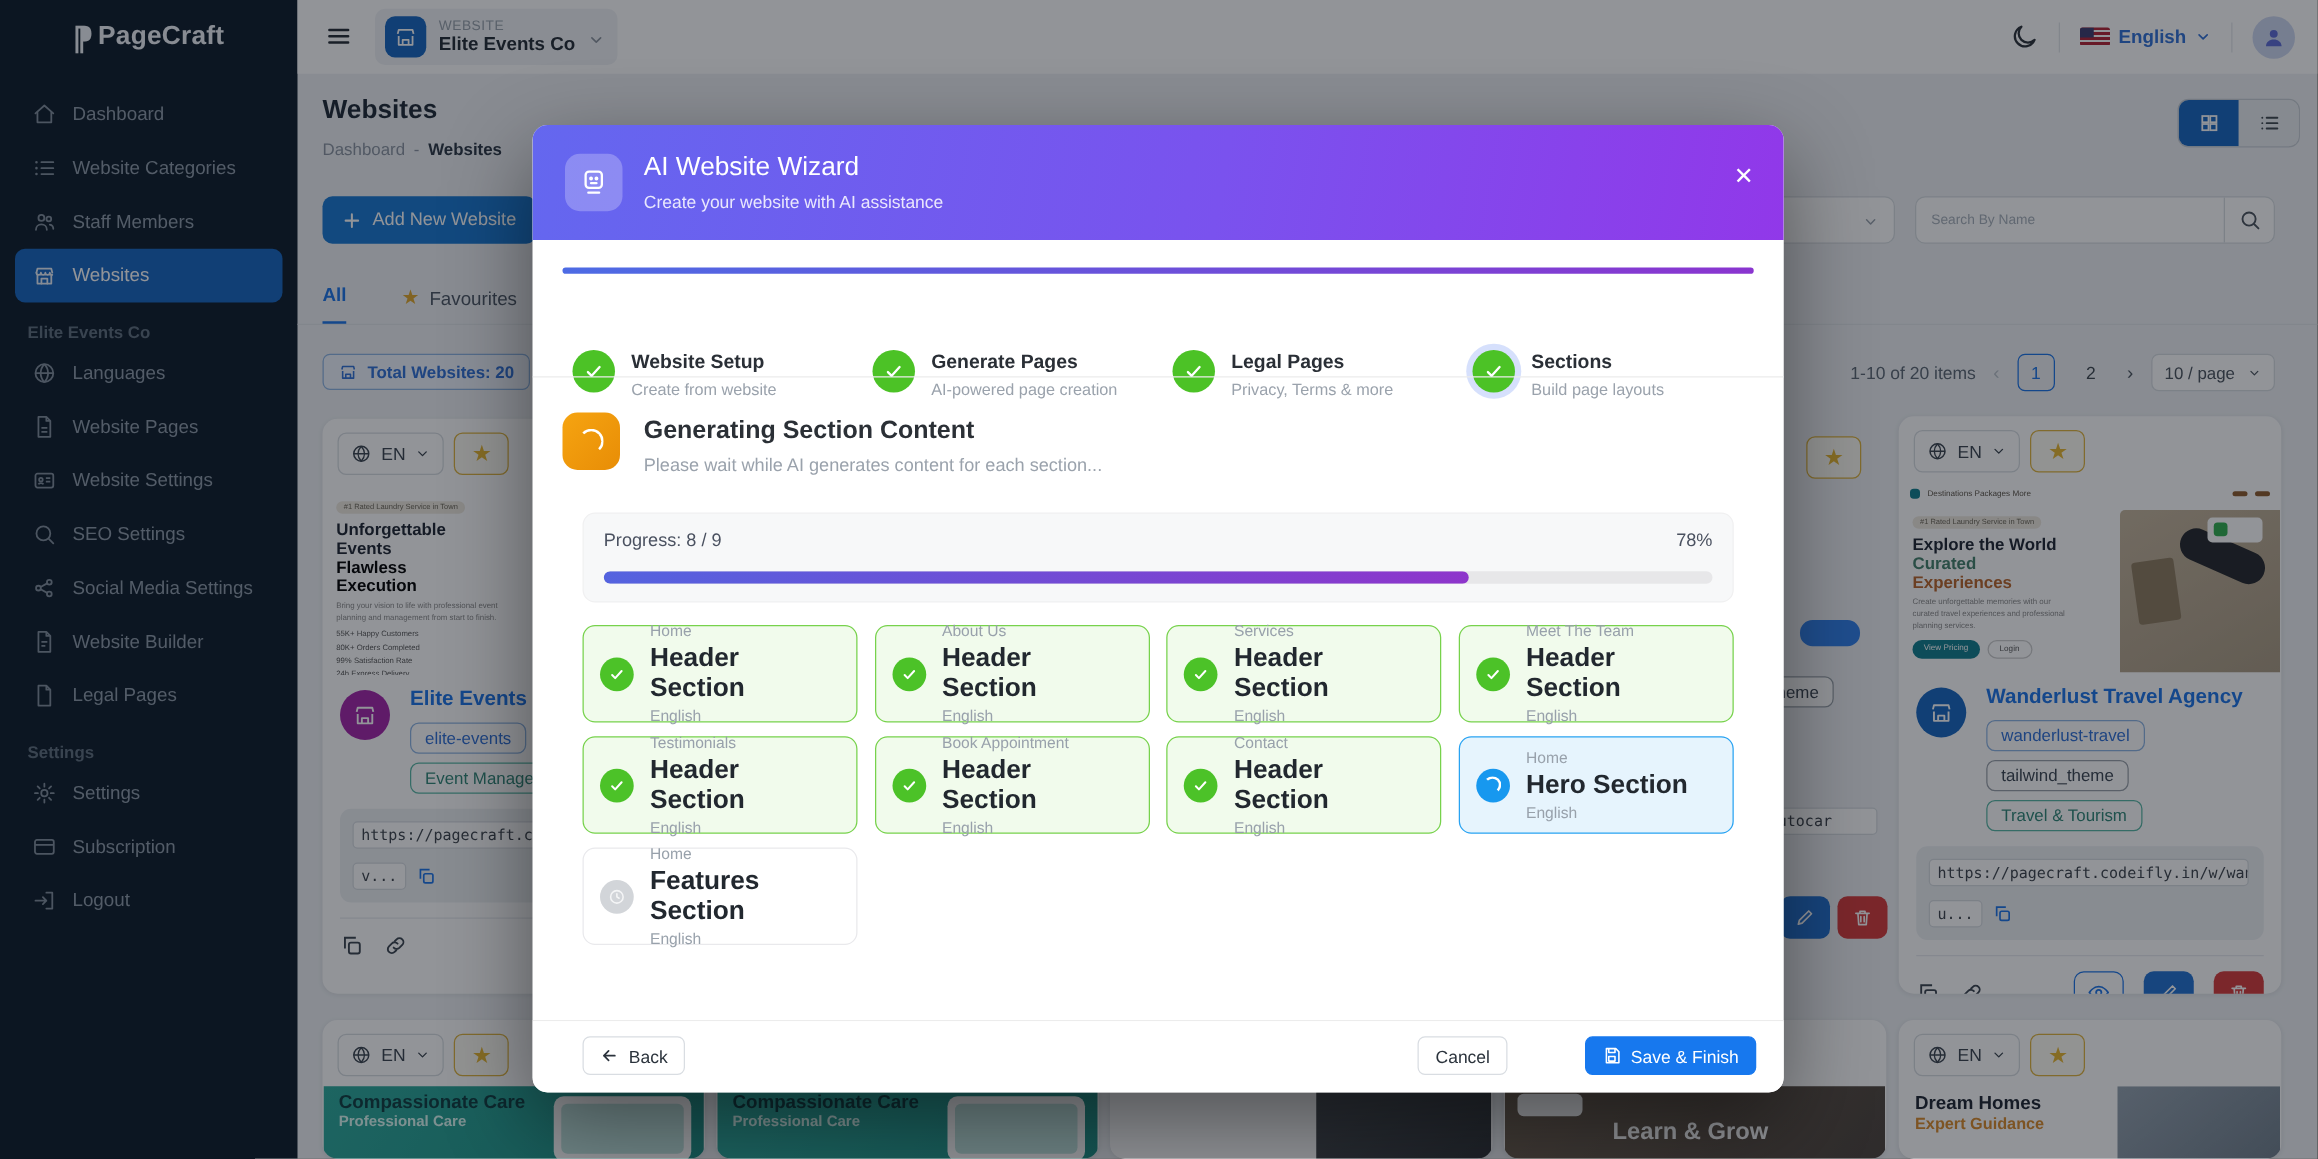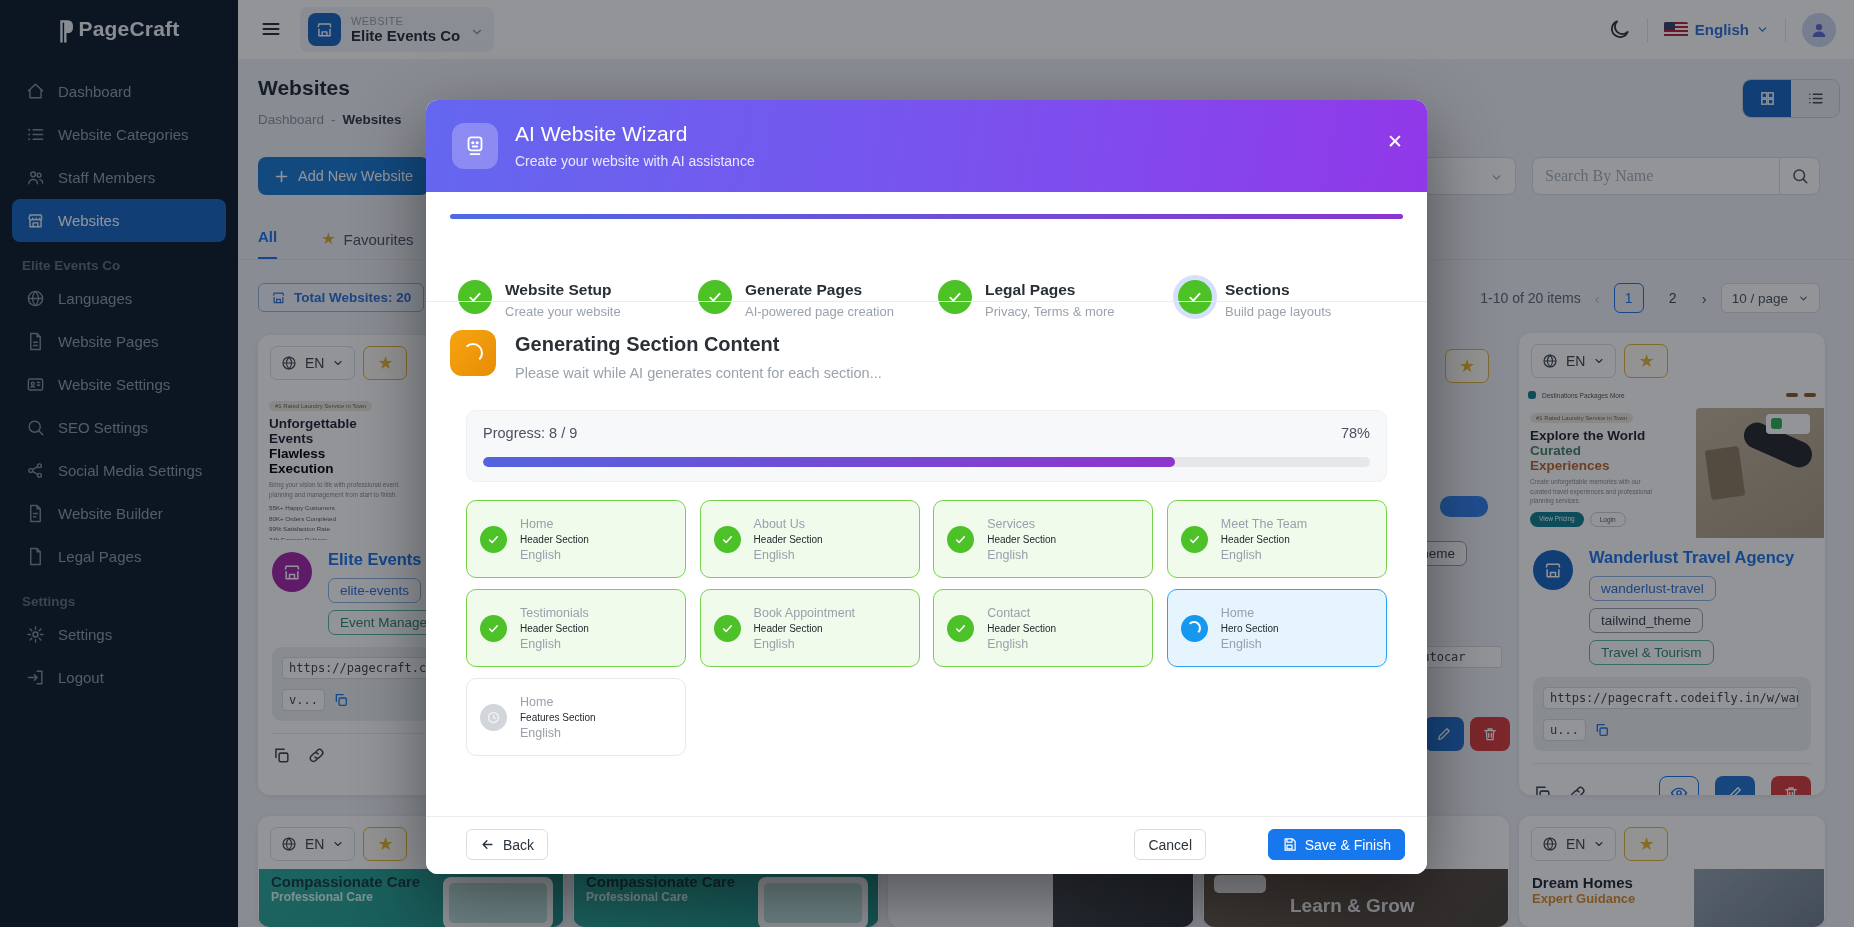--- a/index.html
+++ b/index.html
@@ -38,21 +38,21 @@
   .breadcrumb{position:absolute;left:258px;top:112px;font-size:13.5px;color:#8a93a0;z-index:1;display:flex;gap:7px;}
   .breadcrumb .cur{color:#2b3644;font-weight:bold;}
   .view-toggle{position:absolute;left:1742px;top:79px;display:flex;border:1px solid #c8ced5;border-radius:9px;overflow:hidden;z-index:1;}
   .vt-btn{width:48px;height:37px;display:flex;align-items:center;justify-content:center;background:#e9edf1;color:#3c454e;cursor:pointer;}
   .vt-btn.active{background:#1464c0;color:#fff;}
 
   .add-btn{position:absolute;left:258px;top:157px;height:38px;padding:0 16px;background:#1677d2;border-radius:8px;color:#fff;font-size:14.5px;display:flex;align-items:center;gap:9px;z-index:1;cursor:pointer;border:none;}
   .select-stub{position:absolute;left:1330px;top:157px;width:186px;height:38px;background:#fff;border:1px solid #d7dce1;border-radius:8px;z-index:1;cursor:pointer;}
   .select-stub .chev{position:absolute;right:12px;top:13px;color:#98a1ab;}
   .search-box{position:absolute;left:1532px;top:157px;width:288px;height:38px;background:#fff;border:1px solid #d7dce1;border-radius:8px;display:flex;z-index:1;}
-  .search-box input{flex:1;border:none;outline:none;background:transparent;padding:0 12px;font-size:16px;color:#be185d;font-family:Liberation Serif, serif;}
+  .search-box input{flex:1;border:none;outline:none;background:transparent;padding:0 12px;font-size:11px;color:#be185d;font-family:Liberation Sans, sans-serif;}
   .search-box input::placeholder{color:#a7b0ba;}
   .search-btn{width:40px;border-left:1px solid #d7dce1;display:flex;align-items:center;justify-content:center;color:#49525c;cursor:pointer;}
 
   .tabs{position:absolute;left:258px;top:228px;display:flex;gap:44px;z-index:1;}
   .tab{font-size:15px;color:#4b5563;display:flex;align-items:flex-end;gap:8px;padding-bottom:12px;cursor:pointer;}
   .tab.active{color:#1a73e8;font-weight:bold;border-bottom:3px solid #1a73e8;}
   .tab .star{color:#e0a72b;font-size:16px;}
   .tabs-divider{position:absolute;left:238px;top:259px;width:1616px;height:1px;background:#e2e6ea;z-index:1;}
 
   .total-chip{position:absolute;left:258px;top:283px;height:29px;border:1px solid #8db4e4;background:#eef5fd;border-radius:6px;display:flex;align-items:center;gap:8px;padding:0 12px;color:#2f6fd6;font-size:13.5px;font-weight:bold;z-index:1;cursor:pointer;}
@@ -131,21 +131,21 @@
   .prog-fill{height:100%;border-radius:6px;background:linear-gradient(90deg,#5463df,#8e35cb);}
   .sec-grid{position:absolute;left:40px;top:400px;width:921px;display:grid;grid-template-columns:repeat(4,220px);gap:11px 13.6px;}
   .sec-card{height:78px;border-radius:10px;display:flex;align-items:center;gap:13px;padding:0 13px;border:1.5px solid #e9e9ec;background:#fff;}
   .sec-card.done{background:#f1fbec;border-color:#77d24c;}
   .sec-card.active{background:#e6f4fd;border-color:#29a3f2;}
   .sec-circle{width:27px;height:27px;border-radius:50%;display:flex;align-items:center;justify-content:center;color:#fff;flex:0 0 auto;}
   .sec-card.done .sec-circle{background:#4cc228;}
   .sec-card.active .sec-circle{background:#1798ef;}
   .sec-card.pending .sec-circle{background:#d2d5d9;color:#f4f5f6;}
   .sec-page{font-size:12.5px;color:#98a1ab;}
-  .sec-name{font-size:10px;color:#22282f;font-weight:normal;margin:3px 0;}
+  .sec-name{font-size:21px;color:#22282f;font-weight:bold;margin:3px 0;}
   .sec-lang{font-size:12.5px;color:#98a1ab;}
   .m-div2{position:absolute;left:0;top:716px;width:100%;height:1px;background:#ececec;}
   .m-footer{position:absolute;left:0;top:717px;width:100%;height:57px;background:#fff;}
   .btn{height:31px;border-radius:6px;border:1px solid #d9dde2;background:#fff;color:#2b333c;font-size:14px;display:flex;align-items:center;gap:8px;padding:0 13px;cursor:pointer;font-family:"Liberation Sans",sans-serif;}
   .btn.primary{background:#1778ee;border-color:#1778ee;color:#fff;}
   .back-btn{position:absolute;left:40px;top:12px;}
   .cancel-btn{position:absolute;right:221px;top:12px;}
   .save-btn{position:absolute;right:22px;top:12px;}
 </style>
 </head>
@@ -248,20 +248,27 @@
         <span>Legal Pages</span>
       </div>
 
       <div class="nav-label">Settings</div>
       <div class="nav-item">
         <svg class="ic" width="19" height="19" viewBox="0 0 24 24" fill="none" stroke="currentColor" stroke-width="1.8" stroke-linecap="round">
             <circle cx="12" cy="12" r="3.2"></circle>
             <path d="M12 2.5v3M12 18.5v3M2.5 12h3M18.5 12h3M5.2 5.2l2.1 2.1M16.7 16.7l2.1 2.1M18.8 5.2l-2.1 2.1M7.3 16.7l-2.1 2.1"></path>
           </svg>
         <span>Settings</span>
+      </div>
+      <div class="nav-item">
+        <svg class="ic" width="19" height="19" viewBox="0 0 24 24" fill="none" stroke="currentColor" stroke-width="1.8">
+            <rect x="2.5" y="5" width="19" height="14" rx="2"></rect>
+            <path d="M2.5 10h19"></path>
+          </svg>
+        <span>Subscription</span>
       </div>
       <div class="nav-item">
         <svg class="ic" width="19" height="19" viewBox="0 0 24 24" fill="none" stroke="currentColor" stroke-width="1.8" stroke-linecap="round" stroke-linejoin="round">
             <path d="M14 4h6v16h-6"></path>
             <path d="M3 12h11M10.5 8.5L14 12l-3.5 3.5"></path>
           </svg>
         <span>Logout</span>
       </div>
     </div>
   </div>
@@ -699,21 +706,21 @@
     <div class="wiz-line"></div>
 
     <div class="step" style="left:32px;">
       <span class="step-circle">
         <svg class="ic" width="16" height="16" viewBox="0 0 24 24" fill="none" stroke="currentColor" stroke-width="2.8" stroke-linecap="round" stroke-linejoin="round">
             <path d="M5 13l4.5 4.5L19 7"></path>
           </svg>
       </span>
       <span>
         <div class="step-t">Website Setup</div>
-        <div class="step-c">Create your website</div>
+        <div class="step-c">Create from website</div>
       </span>
     </div>
     <div class="step" style="left:272px;">
       <span class="step-circle">
         <svg class="ic" width="16" height="16" viewBox="0 0 24 24" fill="none" stroke="currentColor" stroke-width="2.8" stroke-linecap="round" stroke-linejoin="round">
             <path d="M5 13l4.5 4.5L19 7"></path>
           </svg>
       </span>
       <span>
         <div class="step-t">Generate Pages</div>

